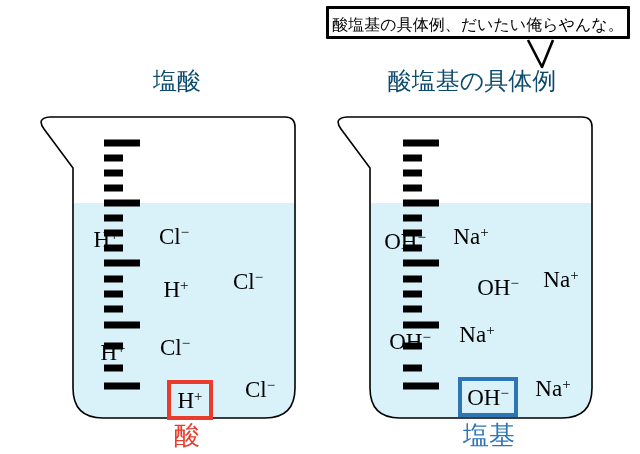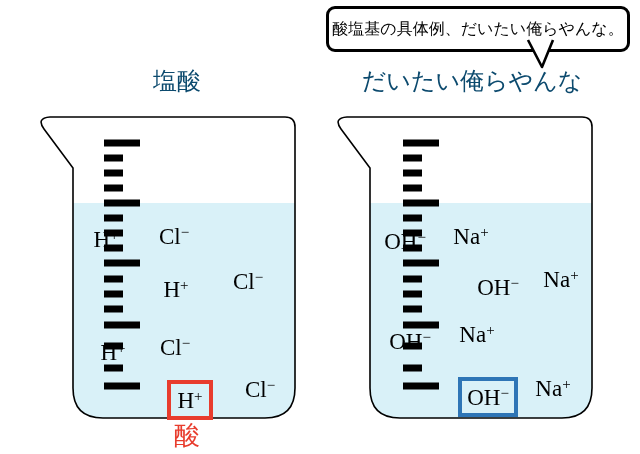--- a/index.html
+++ b/index.html
@@ -1,23 +1,23 @@
 <!DOCTYPE html>
 <html><head>
 <meta charset="utf-8">
 <style>
   html,body{margin:0;padding:0;background:#fff;}
   #canvas{position:relative;width:640px;height:454px;background:#fff;overflow:hidden;
           font-family:"Liberation Sans",sans-serif;}
   svg{position:absolute;left:0;top:0;z-index:2;}
   .liquid{fill:#d9f1f8;stroke:none;}
   .outline{fill:none;stroke:#000;stroke-width:1.6;}
-  .bubble{position:absolute;left:326px;top:6px;width:304px;height:46px;z-index:1;
-          background:#fff;border:3px solid #000;border-radius:9px;box-sizing:border-box;
-          display:flex;align-items:center;justify-content:center;}
+  .bubble{position:absolute;left:326px;top:6px;width:304px;height:33px;z-index:1;
+          background:#fff;border:3px solid #000;border-radius:1px;box-sizing:border-box;
+          display:flex;align-items:flex-end;justify-content:center;}
   .bubble-text{font-size:16px;font-weight:500;color:#000;white-space:nowrap;letter-spacing:0px;}
   .beaker-title{position:absolute;transform:translate(-50%,-50%);font-size:24px;font-weight:500;
           color:#0c4a6e;white-space:nowrap;z-index:3;}
   .ion{position:absolute;transform:translate(-50%,-50%);z-index:3;color:#000;
           font-family:"Liberation Serif",serif;font-size:23px;white-space:nowrap;line-height:1;}
   .ion .chg{font-size:15px;position:relative;top:-7px;}
   .hl-box{position:absolute;box-sizing:border-box;z-index:3;display:flex;align-items:center;
           justify-content:center;background:transparent;}
   .hl-box .ion-in{color:#000;font-family:"Liberation Serif",serif;font-size:23px;
           white-space:nowrap;line-height:1;}
@@ -91,21 +91,21 @@
       <use href="#tl" x="403" y="325"></use>
       <use href="#ts" x="403" y="346"></use>
       <use href="#ts" x="403" y="368"></use>
       <use href="#tl" x="403" y="386"></use>
     </g>
 
     <path d="M528,40 L542,67 L553,40" fill="#ffffff" stroke="#000" stroke-width="2.6" stroke-linejoin="round"></path>
   </svg>
 
   <div class="beaker-title" style="left:177px;top:81px;">塩酸</div>
-  <div class="beaker-title" style="left:472px;top:81px;">だいたい俺らやんな</div>
+  <div class="beaker-title" style="left:472px;top:81px;">酸塩基の具体例</div>
 
   <span class="ion" style="left:106px;top:239px;"><span>H</span><span class="chg">+</span></span>
   <span class="ion" style="left:174px;top:236px;"><span>Cl</span><span class="chg">−</span></span>
   <span class="ion" style="left:176px;top:289px;"><span>H</span><span class="chg">+</span></span>
   <span class="ion" style="left:248px;top:281px;"><span>Cl</span><span class="chg">−</span></span>
   <span class="ion" style="left:113px;top:352px;"><span>H</span><span class="chg">+</span></span>
   <span class="ion" style="left:175px;top:347px;"><span>Cl</span><span class="chg">−</span></span>
   <span class="ion" style="left:260px;top:389px;"><span>Cl</span><span class="chg">−</span></span>
 
   <span class="ion" style="left:405px;top:241px;"><span>OH</span><span class="chg">−</span></span>
@@ -117,14 +117,15 @@
   <span class="ion" style="left:553px;top:388px;"><span>Na</span><span class="chg">+</span></span>
 
   <div class="hl-box" id="acid-box">
     <span class="ion-in"><span>H</span><span class="chg">+</span></span>
   </div>
   <div class="hl-box" id="base-box">
     <span class="ion-in"><span>OH</span><span class="chg">−</span></span>
   </div>
 
   <div class="caption" id="acid-caption" style="left:187px;top:435px;">酸</div>
+  <div class="caption" id="base-caption" style="left:489px;top:435px;">塩基</div>
 
 </div>
 
 </body></html>

